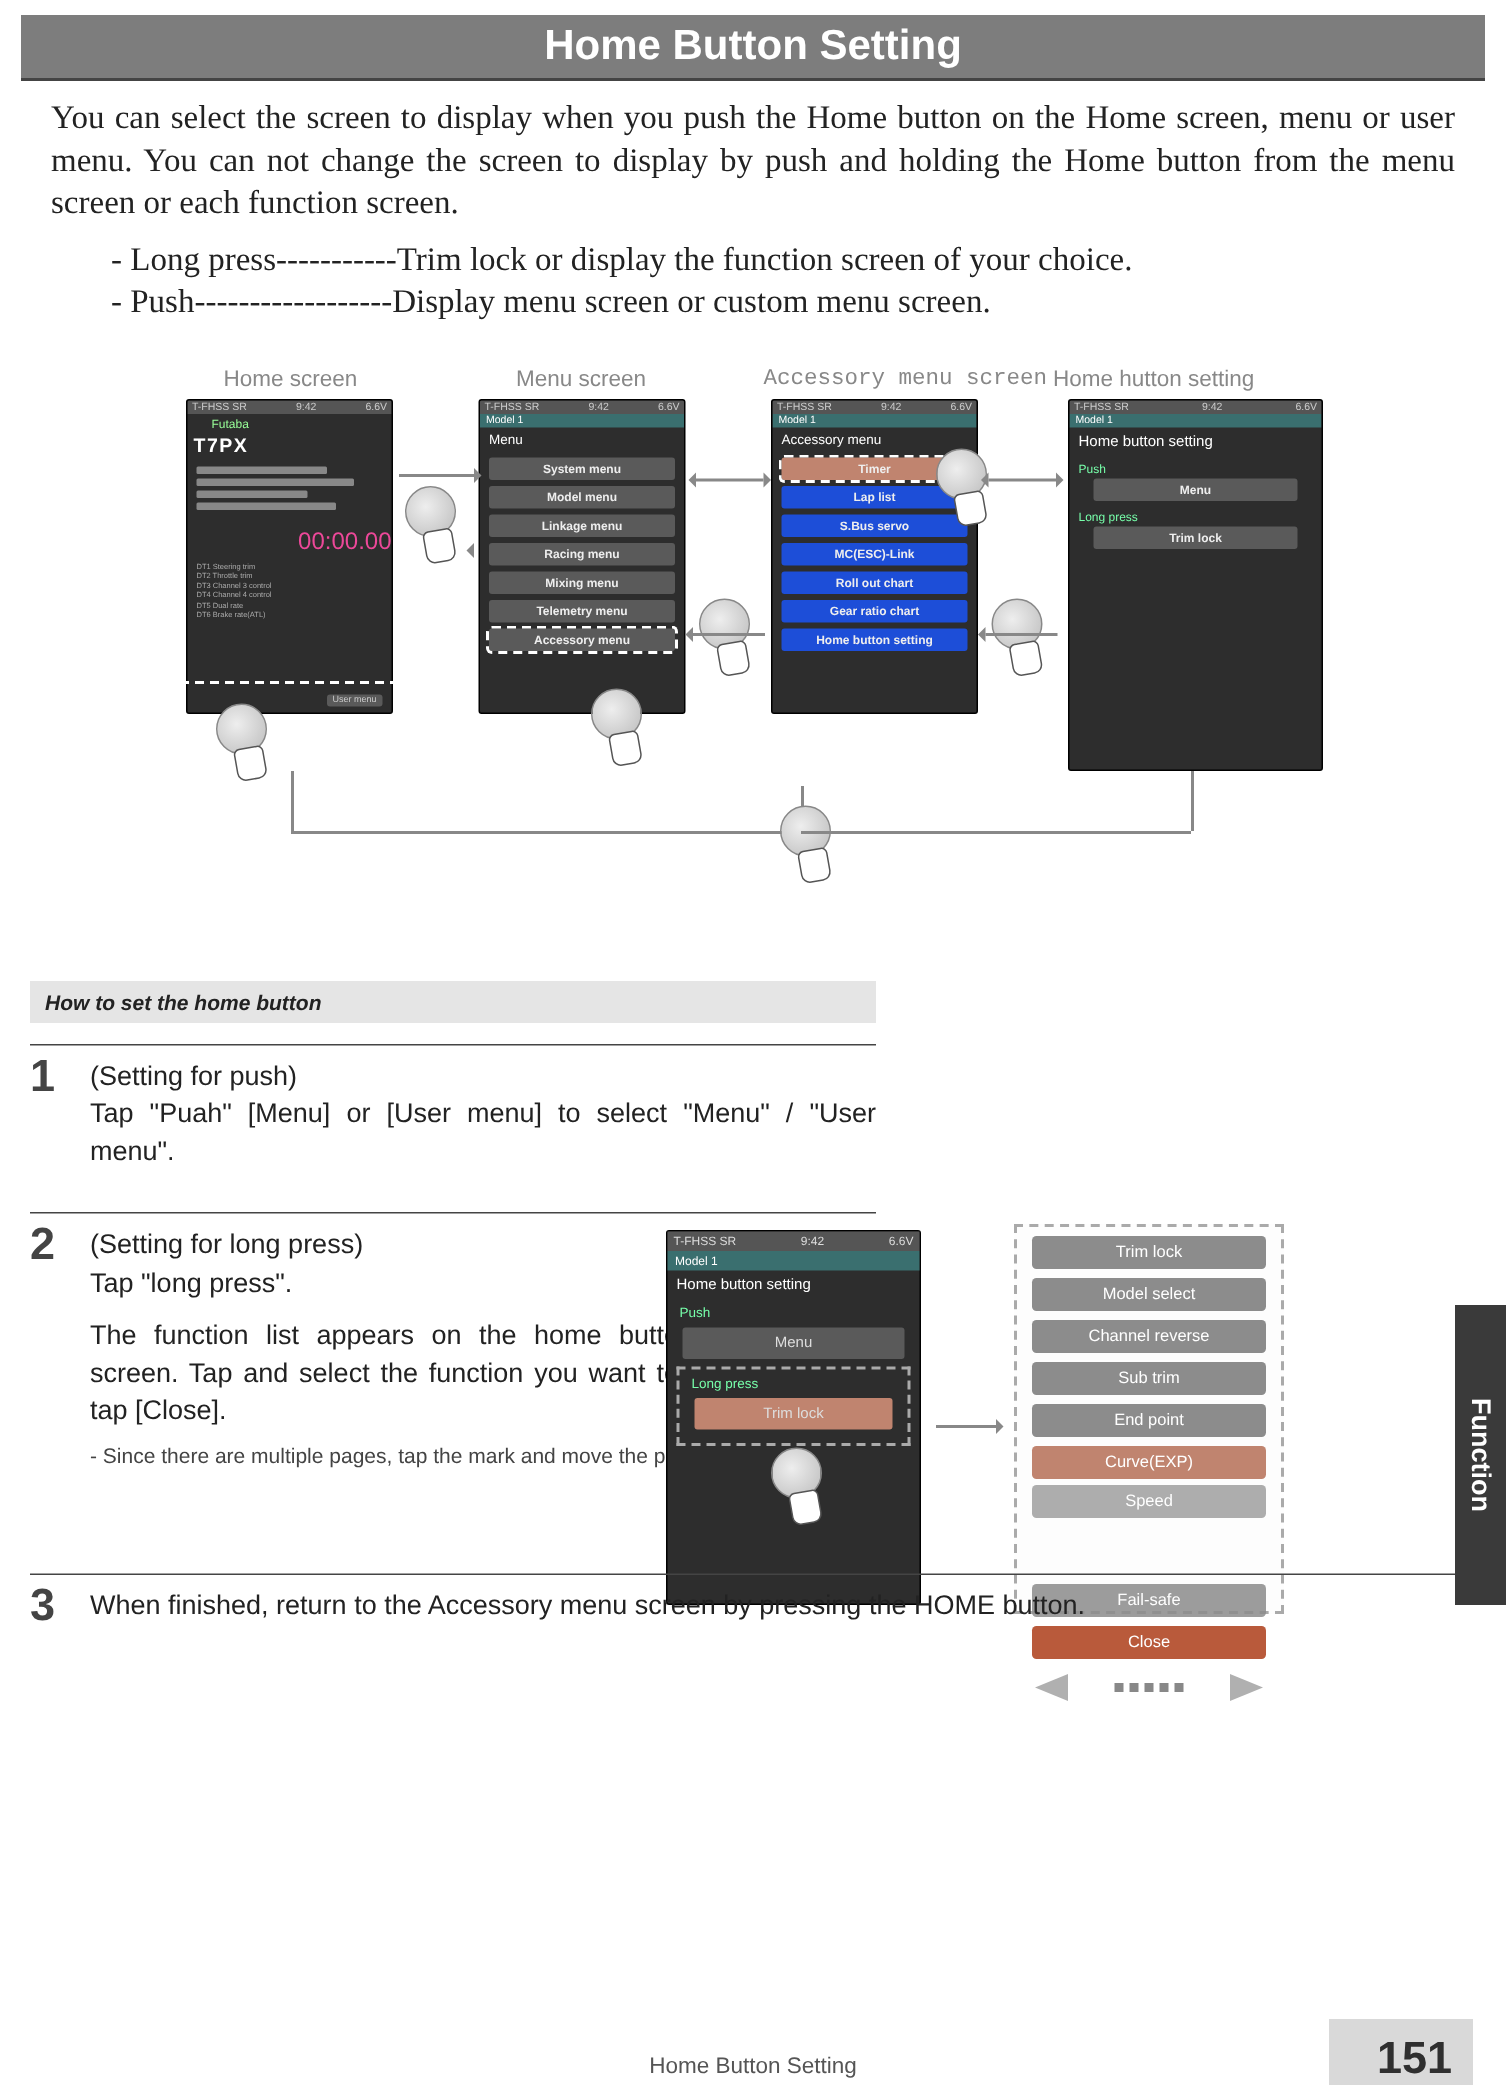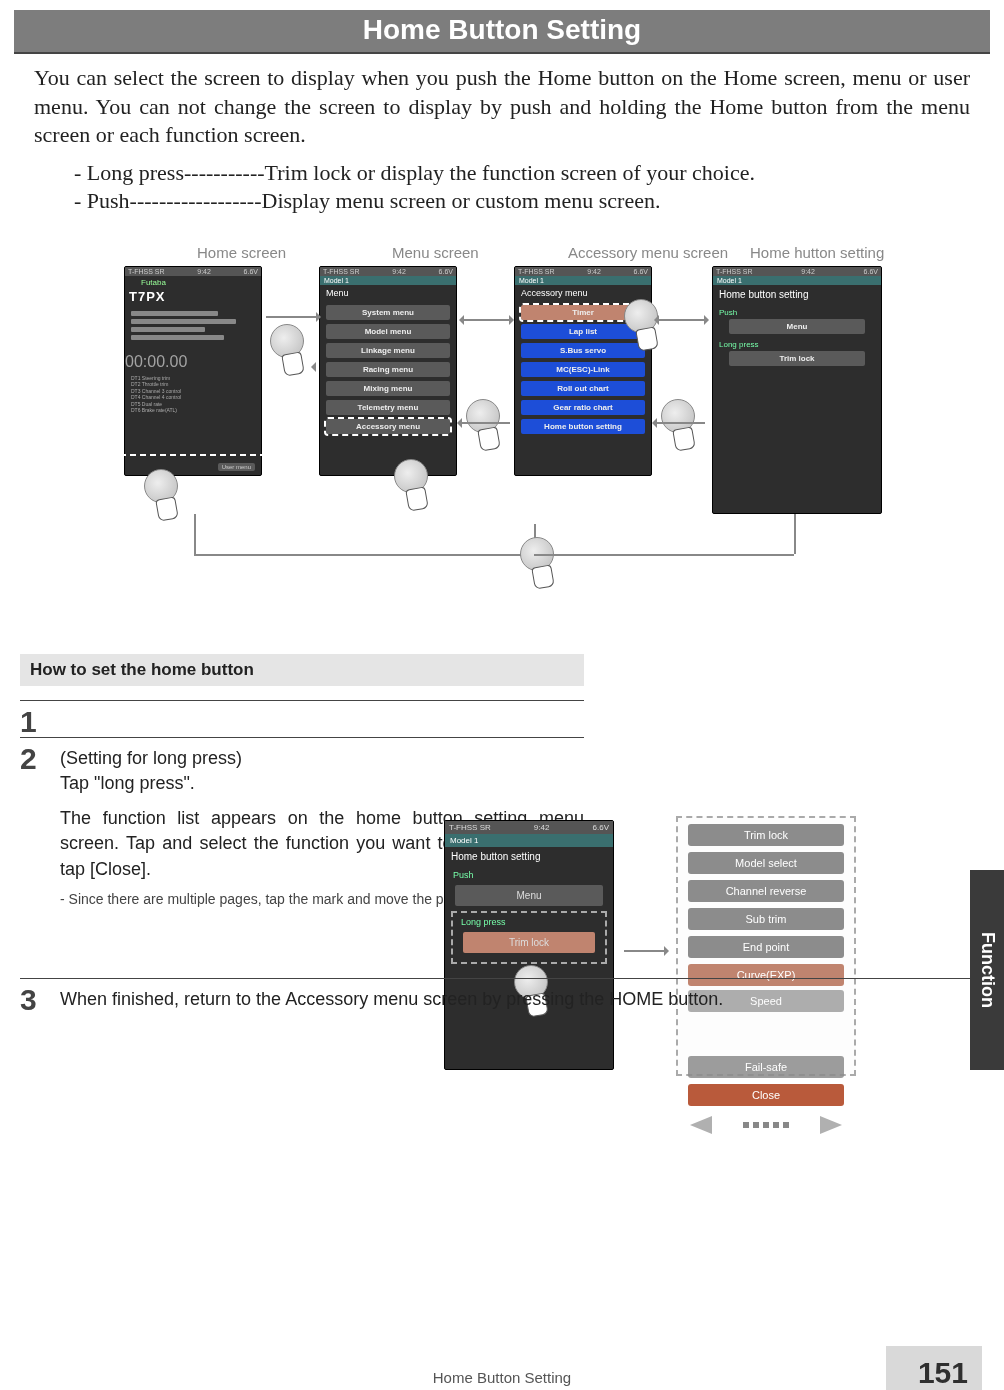--- a/index.html
+++ b/index.html
@@ -41,21 +41,20 @@
   .diagram {
     position: relative;
     height: 360px;
     margin: 10px 34px 50px 34px;
   }
   .d-label {
     position: absolute;
     font-size: 15px;
     color: #888;
     top: 0;
-    margin-left: 48px;
   }
   .screen {
     position: absolute;
     top: 22px;
     width: 138px;
     height: 210px;
     background: #2d2d2d;
     border: 1px solid #000;
     border-radius: 2px;
     font-size: 8px;
@@ -64,21 +63,21 @@
   }
   .screen .status { background:#555; font-size:7px; padding:1px 3px; display:flex; justify-content:space-between;}
   .screen .sub { background:#3a6f6f; color:#fff; font-size:7px; padding:1px 4px;}
   .screen .row {
     background:#5a5a5a; margin:4px 6px; border-radius:2px;
     font-size:8px; text-align:center; padding:3px 0; color:#eee;font-weight:bold;
   }
   .screen .row.selected { outline:2px dashed #fff; }
   .screen .row.light { background:#1d4ed8; }
   .screen .row.hilite { background:#c0846f; }
-  .screen .timer { font-size:16px; color:#a3a3a3; text-align:left; padding:6px 0 2px 0;}
+  .screen .timer { font-size:16px; color:#ec4899; text-align:right; padding:6px 0 2px 0;}
   .screen .label { color:#7fa; font-size:8px; padding:4px 6px 0 6px;}
 
   
   .home-lines { padding:4px 6px; }
   .home-lines .bar { height:5px; background:#888; margin:3px 0; border-radius:1px; }
   .home-lines .bar:nth-child(1){width:70%;}
   .home-lines .bar:nth-child(2){width:85%;}
   .home-lines .bar:nth-child(3){width:60%;}
   .home-lines .bar:nth-child(4){width:75%;}
 
@@ -107,22 +106,22 @@
     border:5px solid transparent;
   }
   .arrow-h.dbl::before { left:-10px; border-right-color:#888; }
   .arrow-h.dbl::after  { right:-10px; border-left-color:#888; }
   .arrow-h.right::after { right:-10px; border-left-color:#888; }
 
   .v-line { position:absolute; width:2px; background:#888;}
 
   
   .how-header {
-    background:#e5e5e5; font-weight:bold; font-size:17px;
-    padding:6px 10px; margin:0 420px 0 20px;
+    background:#e5e5e5; font-weight:bold; font-size:14px;
+    padding:6px 10px; margin:0 420px 0 20px;font-style:italic;
   }
   .step-block { border-top:1px solid #444; margin: 14px 420px 28px 20px; padding-top:8px; position:relative;}
   .step-block.wide { margin-right: 34px; }
   .step-num {
     font-size:30px; font-weight:bold; color:#444;
     position:absolute; left:0; top:4px;
   }
   .step-body { margin-left:40px; font-size:18px; line-height:1.4; text-align:justify;}
   .step-body .tight { font-size:14px; color:#444; margin-top:8px; line-height:1.3;}
 
@@ -184,21 +183,21 @@
 
   <div class="bullets">
     <div>- Long press-----------Trim lock or display the function screen of your choice.</div>
     <div>- Push------------------Display menu screen or custom menu screen.</div>
   </div>
 
   <div class="diagram">
 
     <div class="d-label" style="left:115px;">Home screen</div>
     <div class="d-label" style="left:310px;">Menu screen</div>
-    <div class="d-label" style="left:486px;">Accessory menu screen</div>
+    <div class="d-label" style="left:475px;font-family:Liberation Mono, monospace;">Accessory menu screen</div>
     <div class="d-label" style="left:668px;">Home hutton setting</div>
 
     <div class="screen" style="left:90px;">
       <div class="status">
           <span>T-FHSS SR</span>
           <span>9:42</span>
           <span>6.6V</span>
         </div>
       <div style="padding:2px 16px;color:#9f9;font-size:8px;">Futaba</div>
       <div style="padding:0 4px;color:#fff;font-size:13px;font-weight:bold;letter-spacing:1px;">T7PX</div>
@@ -290,20 +289,24 @@
     <div class="v-line" style="left:500px; top:280px; height:30px;"></div>
     <div class="hand" style="left:486px; top:293px;"></div>
     <div class="arrow-h" style="left:500px; top:310px; width:260px;"></div>
     <div class="v-line" style="left:760px; top:270px; height:40px;"></div>
   </div>
 
   <div class="how-header">How to set the home button</div>
 
   <div class="step-block">
     <div class="step-num">1</div>
+    <div class="step-body">
+      <div>(Setting for push)</div>
+      <div>Tap "Puah" [Menu] or [User menu] to select "Menu" / "User menu".</div>
+    </div>
   </div>
 
   <div class="step-block">
     <div class="step-num">2</div>
     <div class="step-body">
       <div>(Setting for long press)</div>
       <div style="margin-bottom:10px;">Tap "long press".</div>
       <div>The function list appears on the home button setting menu screen. Tap and select the function you want to use. To cancel, tap [Close].</div>
       <div class="tight">- Since there are multiple pages, tap the    mark and move the page.</div>
     </div>

